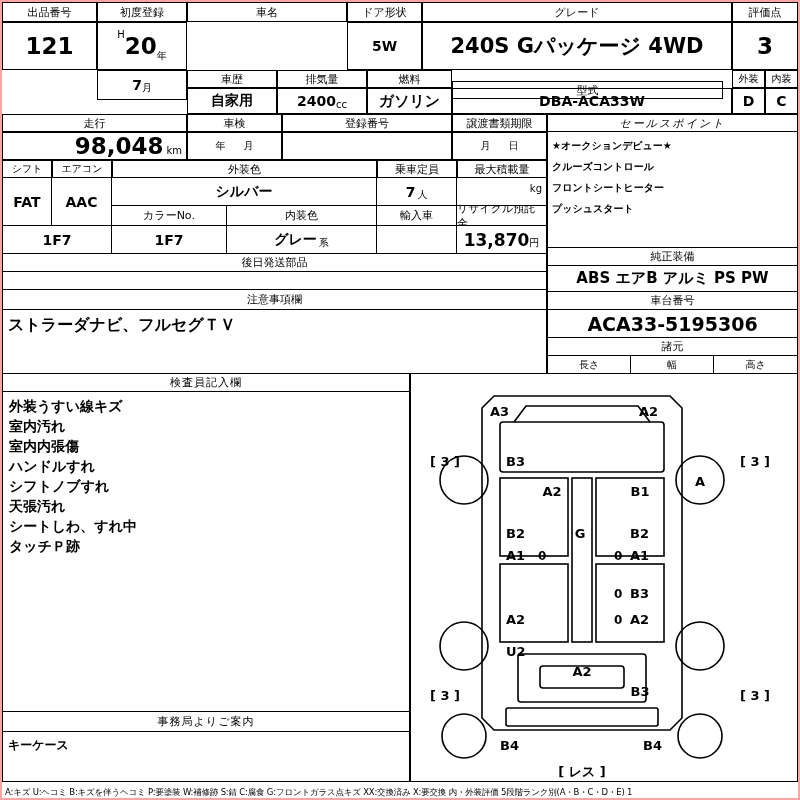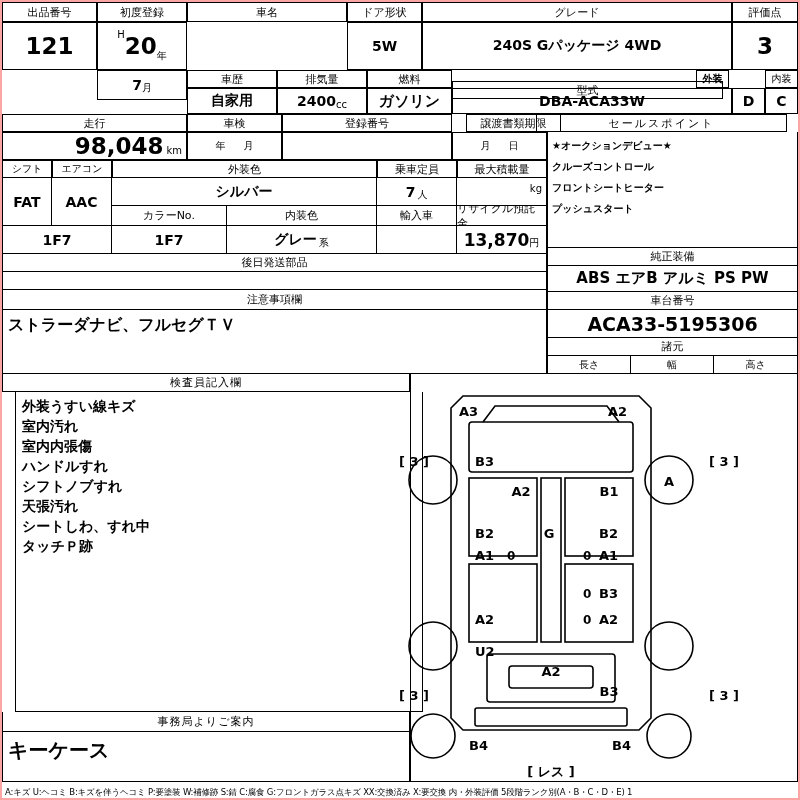--- a/index.html
+++ b/index.html
@@ -25,21 +25,21 @@
   .big{font-size:23px;font-weight:bold;}
   .mid{font-size:14px;font-weight:bold;}
   .sm{font-size:13px;font-weight:bold;}
   .tiny{font-size:10px;}
   .sub{font-size:10px;font-weight:normal;}
   .col{flex-direction:column;align-items:flex-start;justify-content:flex-start;}
   .listline{font-size:14px;font-weight:bold;line-height:20px;padding-left:6px;white-space:nowrap;}
   .selline{font-size:10px;font-weight:bold;line-height:21px;padding-left:4px;white-space:nowrap;}
   .footer{position:absolute;left:0;top:782px;width:800px;height:18px;font-size:8.5px;
           display:flex;align-items:center;padding-left:3px;white-space:nowrap;letter-spacing:-0.2px;}
-  .diagram{position:absolute;left:389px;top:376px;width:346px;height:404px;}
+  .diagram{position:absolute;left:420px;top:376px;width:346px;height:404px;}
   svg{display:block;}
   .dgtxt{font-size:13px;font-weight:bold;font-family:"DejaVu Sans","Liberation Sans",sans-serif;}
   .dgtxt2{font-size:12px;font-weight:bold;font-family:"DejaVu Sans","Liberation Sans",sans-serif;}
 </style>
 </head>
 <body>
 
 <div class="sheet">
 
   <div class="cell b lbl" style="left:0;top:0;width:95px;height:20px;">出品番号</div>
@@ -51,21 +51,21 @@
     <span class="big">20</span>
     <span class="sub" style="align-self:flex-end;margin-bottom:6px;">年</span>
   </div>
 
   <div class="cell b lbl" style="left:185px;top:0;width:160px;height:20px;">車名</div>
 
   <div class="cell b lbl" style="left:345px;top:0;width:75px;height:20px;">ドア形状</div>
   <div class="cell b val mid" style="left:345px;top:20px;width:75px;height:48px;">5W</div>
 
   <div class="cell b lbl" style="left:420px;top:0;width:310px;height:20px;">グレード</div>
-  <div class="cell b val mid" style="left:420px;top:20px;width:310px;height:48px;font-size:14px;">240S Gパッケージ 4WD</div>
+  <div class="cell b val mid" style="left:420px;top:20px;width:310px;height:48px;font-size:21px;">240S Gパッケージ 4WD</div>
 
   <div class="cell b lbl" style="left:730px;top:0;width:66px;height:20px;">評価点</div>
   <div class="cell b val big" style="left:730px;top:20px;width:66px;height:48px;">3</div>
 
   <div class="cell b lbl" style="left:185px;top:68px;width:90px;height:18px;">車歴</div>
   <div class="cell b val" style="left:95px;top:68px;width:90px;height:30px;">
     <span class="mid">7</span>
     <span class="sub" style="align-self:flex-end;margin-bottom:4px;">月</span>
   </div>
   <div class="cell b val mid" style="left:185px;top:86px;width:90px;height:26px;">自家用</div>
@@ -75,41 +75,41 @@
     <span class="mid">2400</span>
     <span class="sub" style="align-self:flex-end;margin-bottom:3px;">cc</span>
   </div>
 
   <div class="cell b lbl" style="left:365px;top:68px;width:85px;height:18px;">燃料</div>
   <div class="cell b val sm" style="left:365px;top:86px;width:85px;height:26px;font-size:15px;">ガソリン</div>
 
   <div class="cell b lbl" style="left:450px;top:51px;width:271px;height:18px;margin-top:28px;">型式</div>
   <div class="cell b val mid" style="left:450px;top:86px;width:280px;height:26px;">DBA-ACA33W</div>
 
-  <div class="cell b lbl tiny" style="left:694px;top:68px;width:33px;height:18px;font-weight:bold;">外装</div>
+  <div class="cell b lbl tiny" style="left:730px;top:68px;width:33px;height:18px;">外装</div>
   <div class="cell b val mid" style="left:730px;top:86px;width:33px;height:26px;">D</div>
   <div class="cell b lbl tiny" style="left:763px;top:68px;width:33px;height:18px;">内装</div>
   <div class="cell b val mid" style="left:763px;top:86px;width:33px;height:26px;">C</div>
 
   <div class="cell b lbl" style="left:0;top:112px;width:185px;height:18px;">走行</div>
   <div class="cell b val vr" style="left:0;top:130px;width:185px;height:28px;">
     <span class="big">98,048</span>
     <span class="sub" style="align-self:flex-end;margin-bottom:3px;margin-left:3px;">km</span>
   </div>
 
   <div class="cell b lbl" style="left:185px;top:112px;width:95px;height:18px;">車検</div>
   <div class="cell b val" style="left:185px;top:130px;width:95px;height:28px;">
     <span class="tiny" style="margin-right:18px;">年</span>
     <span class="tiny">月</span>
   </div>
 
   <div class="cell b lbl" style="left:280px;top:112px;width:170px;height:18px;">登録番号</div>
   <div class="cell b val sm" style="left:280px;top:130px;width:170px;height:28px;"></div>
 
-  <div class="cell b lbl" style="left:464px;top:112px;width:95px;height:18px;">譲渡書類期限</div>
+  <div class="cell b lbl" style="left:450px;top:112px;width:95px;height:18px;">譲渡書類期限</div>
   <div class="cell b val" style="left:450px;top:130px;width:95px;height:28px;">
     <span class="tiny" style="margin-right:18px;">月</span>
     <span class="tiny">日</span>
   </div>
 
   <div class="cell b lbl tiny" style="left:0;top:158px;width:50px;height:18px;">シフト</div>
   <div class="cell b lbl tiny" style="left:50px;top:158px;width:60px;height:18px;">エアコン</div>
   <div class="cell b lbl" style="left:110px;top:158px;width:265px;height:18px;">外装色</div>
   <div class="cell b lbl" style="left:375px;top:158px;width:80px;height:18px;">乗車定員</div>
   <div class="cell b lbl" style="left:455px;top:158px;width:90px;height:18px;">最大積載量</div>
@@ -144,21 +144,21 @@
   </div>
 
   <div class="cell bl br bb lbl" style="left:0;top:252px;width:545px;height:18px;">後日発送部品</div>
   <div class="cell bl br bb" style="left:0;top:270px;width:545px;height:18px;"></div>
 
   <div class="cell bl br bb lbl" style="left:0;top:288px;width:545px;height:20px;">注意事項欄</div>
   <div class="cell bl br bb val vl" style="left:0;top:308px;width:545px;height:64px;align-items:flex-start;padding-top:5px;">
     <span style="font-size:16px;font-weight:bold;">ストラーダナビ、フルセグＴＶ</span>
   </div>
 
-  <div class="cell b lbl" style="left:534px;top:112px;width:251px;height:18px;letter-spacing:2px;">セールスポイント</div>
+  <div class="cell b lbl" style="left:545px;top:112px;width:251px;height:18px;letter-spacing:2px;font-style:italic;">セールスポイント</div>
   <div class="cell bl br bb col" style="left:545px;top:130px;width:251px;height:116px;padding-top:3px;">
     <div class="selline">★オークションデビュー★</div>
     <div class="selline">クルーズコントロール</div>
     <div class="selline">フロントシートヒーター</div>
     <div class="selline">プッシュスタート</div>
   </div>
 
   <div class="cell bl br bb lbl" style="left:545px;top:246px;width:251px;height:18px;">純正装備</div>
   <div class="cell bl br bb val" style="left:545px;top:264px;width:251px;height:26px;">
     <span style="font-size:15px;font-weight:bold;">ABS エアB アルミ PS PW</span>
@@ -168,34 +168,34 @@
   <div class="cell bl br bb val" style="left:545px;top:308px;width:251px;height:28px;">
     <span style="font-size:19px;font-weight:bold;">ACA33-5195306</span>
   </div>
 
   <div class="cell bl br bb lbl" style="left:545px;top:336px;width:251px;height:18px;">諸元</div>
   <div class="cell bl br bb lbl tiny" style="left:545px;top:354px;width:84px;height:18px;">長さ</div>
   <div class="cell br bb lbl tiny" style="left:629px;top:354px;width:83px;height:18px;">幅</div>
   <div class="cell br bb lbl tiny" style="left:712px;top:354px;width:84px;height:18px;">高さ</div>
 
   <div class="cell bl br bb lbl" style="left:0;top:372px;width:408px;height:18px;letter-spacing:1px;">検査員記入欄</div>
-  <div class="cell bl br bb col" style="left:13px;top:390px;width:408px;height:320px;padding-top:4px;">
+  <div class="cell bl br bb col" style="left:0;top:390px;width:408px;height:320px;padding-top:4px;">
     <div class="listline">外装うすい線キズ</div>
     <div class="listline">室内汚れ</div>
     <div class="listline">室内内張傷</div>
     <div class="listline">ハンドルすれ</div>
     <div class="listline">シフトノブすれ</div>
     <div class="listline">天張汚れ</div>
     <div class="listline">シートしわ、すれ中</div>
     <div class="listline">タッチＰ跡</div>
   </div>
 
   <div class="cell bl br bb lbl" style="left:0;top:710px;width:408px;height:20px;letter-spacing:1px;">事務局よりご案内</div>
   <div class="cell bl br bb val vl" style="left:0;top:730px;width:408px;height:50px;align-items:flex-start;padding-top:5px;">
-    <span style="font-size:20px;font-weight:bold;">キーケース</span>
+    <span style="font-size:12px;font-weight:bold;">キーケース</span>
   </div>
 
   <div class="cell bl br bb" style="left:408px;top:372px;width:388px;height:408px;"></div>
 
   <div class="diagram">
     <svg width="390" height="404" viewBox="0 0 390 404">
       <g stroke="#000" fill="none" stroke-width="1.6">
 
         <path d="M60,30 L72,18 L248,18 L260,30 L260,340 L248,352 L72,352 L60,340 Z"></path>
 

